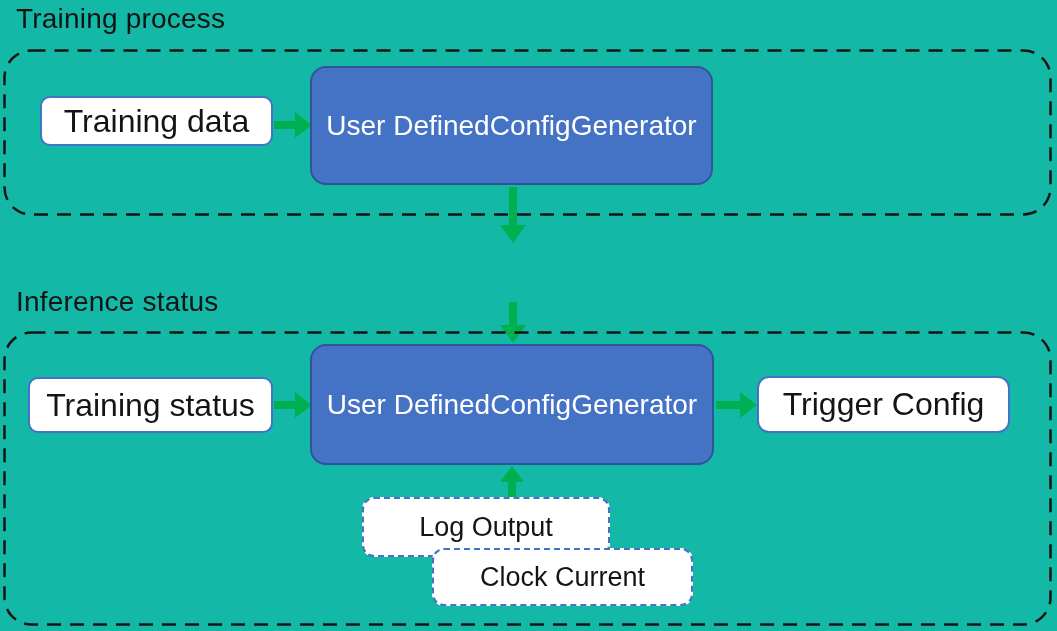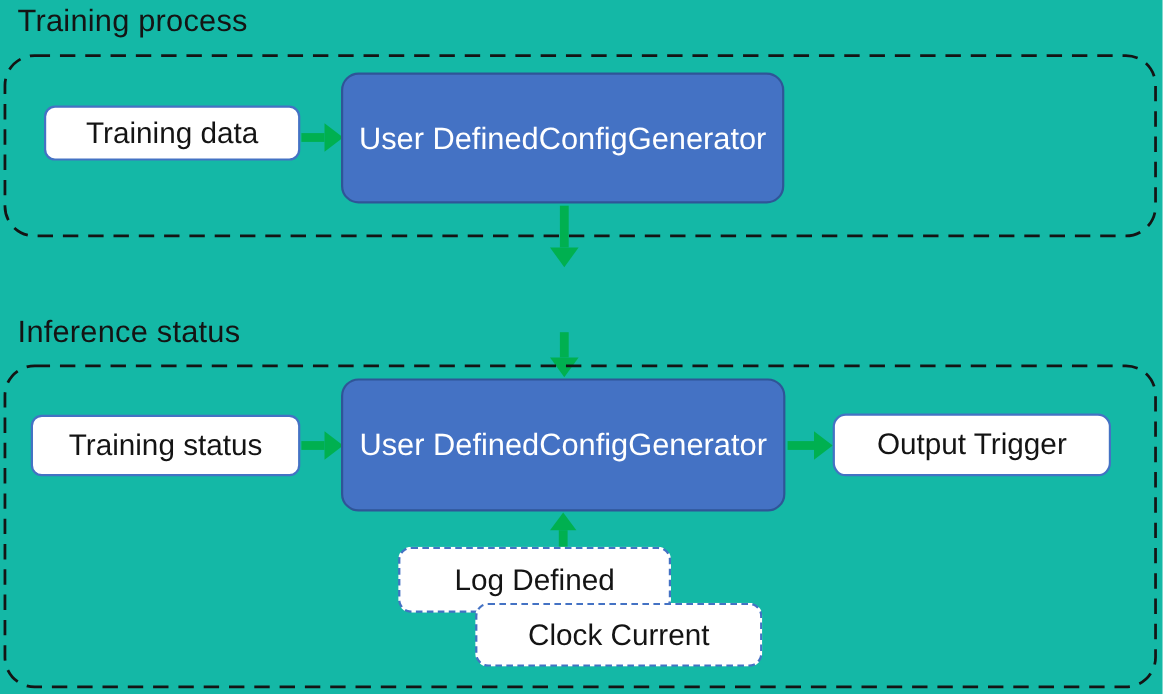--- a/index.html
+++ b/index.html
@@ -20,21 +20,21 @@
     white-space:nowrap;
   }
   .white-box{
     position:absolute;
     background:#ffffff;
     border:2px solid #4472C4;
     border-radius:10px;
     display:flex;
     align-items:center;
     justify-content:center;
-    font-size:27px;
+    font-size:32px;
     color:#141414;
     box-sizing:border-box;
     white-space:nowrap;
   }
   .blue-box{
     position:absolute;
     background:#4472C4;
     border:2px solid #2F5597;
     border-radius:16px;
     display:flex;
@@ -138,29 +138,29 @@
     <span>User Defined</span>
     <span>ConfigGenerator</span>
   </div>
 
   <div class="arrow" style="left:716px;top:392px;width:41px;height:26px;">
     <div class="shaft" style="left:0;top:9px;width:24px;height:8px;"></div>
     <div class="head-right" style="left:24px;top:0;"></div>
   </div>
 
   <div class="white-box" style="left:757px;top:376px;width:253px;height:57px;border-radius:12px;">
-    <span>Output Trigger</span>
+    <span>Trigger Config</span>
   </div>
 
   <div class="arrow" style="left:500px;top:466px;width:24px;height:31px;">
     <div class="head-up" style="left:0;top:0;"></div>
     <div class="shaft" style="left:8px;top:16px;width:8px;height:15px;"></div>
   </div>
 
   <div class="dashed-box" style="left:362px;top:497px;width:248px;height:60px;">
-    <span>Log Defined</span>
+    <span>Log Output</span>
   </div>
 
   <div class="dashed-box" style="left:432px;top:548px;width:261px;height:58px;">
     <span>Clock Current</span>
   </div>
 
 </div>
 
 </body></html>

